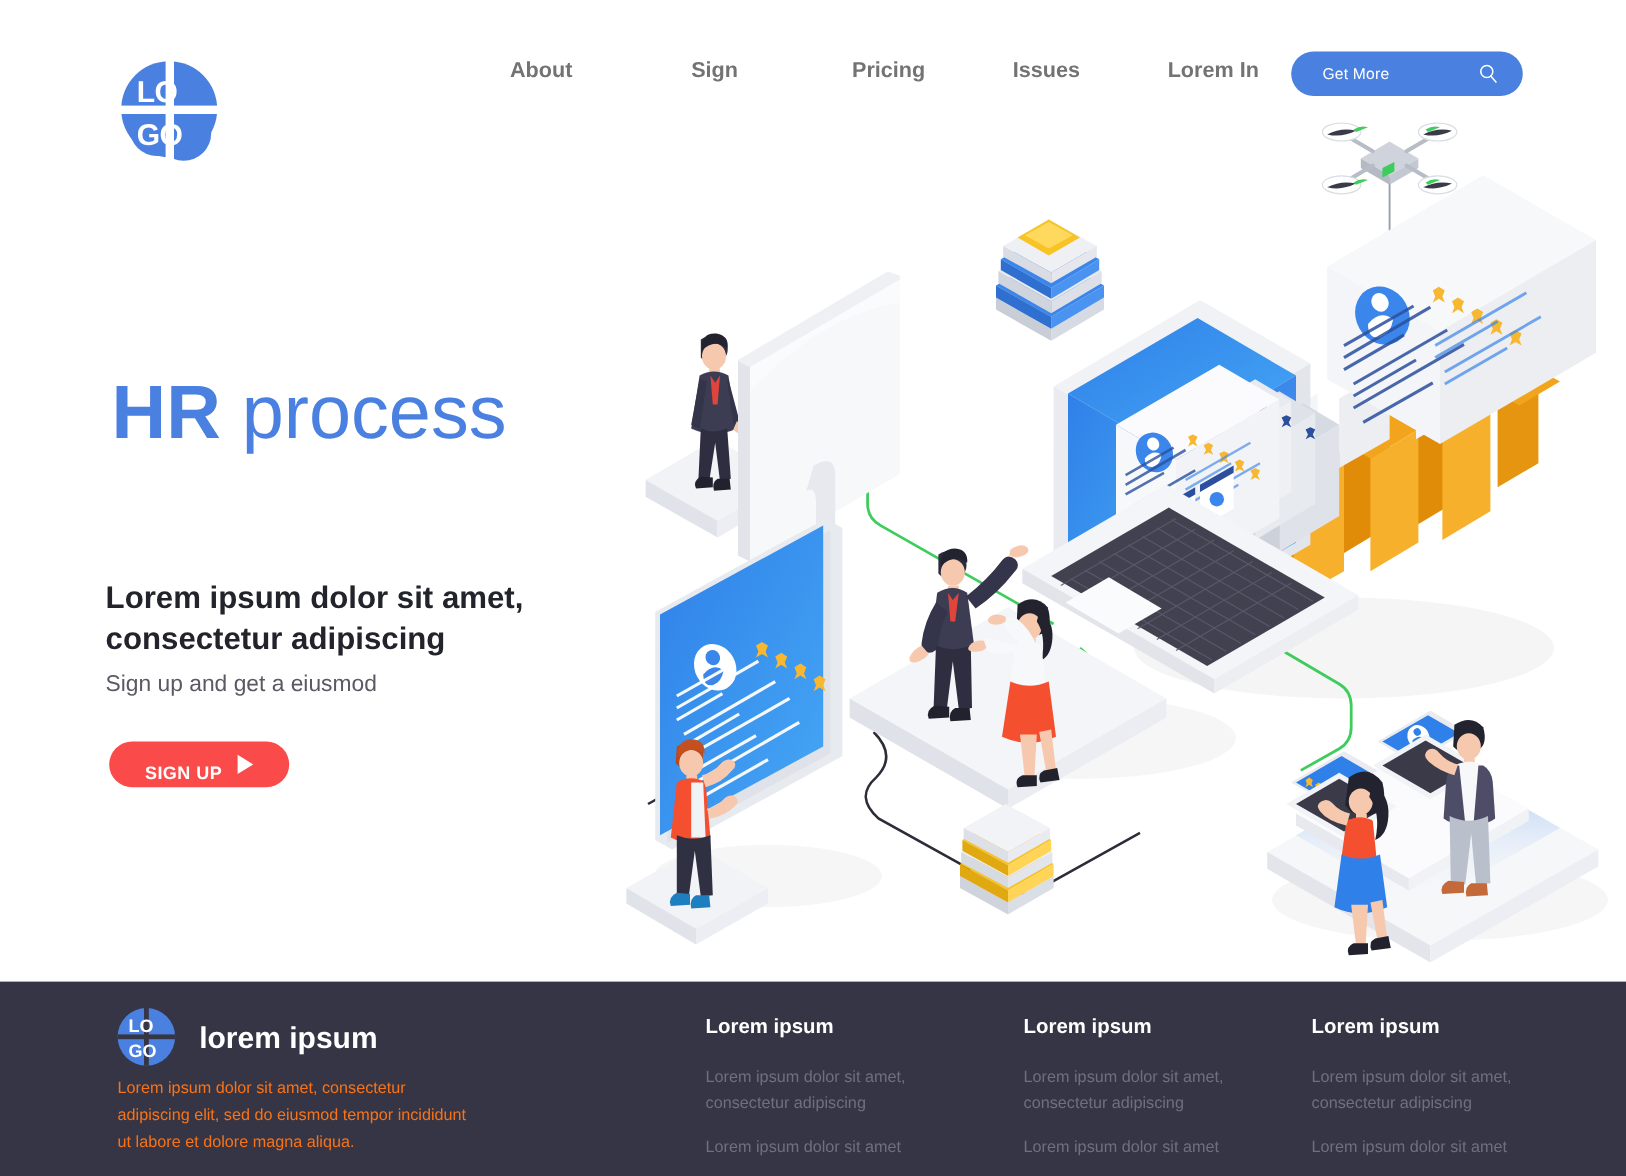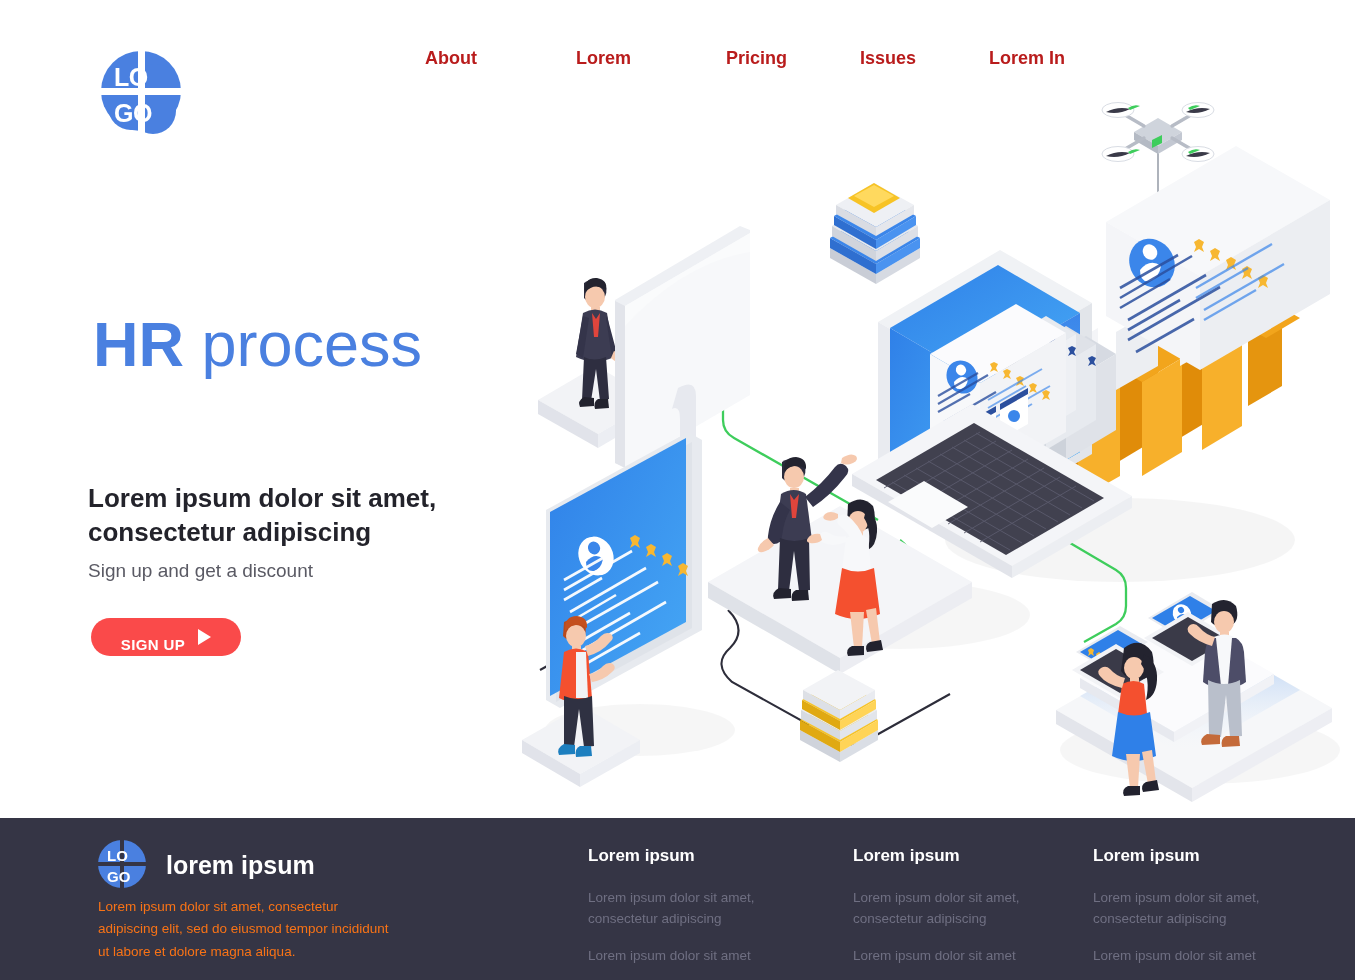--- a/index.html
+++ b/index.html
@@ -47,21 +47,21 @@
     line-height: 1;
   }
   .logo-lo { position: absolute; left: 16px; top: 17px; }
   .logo-go { position: absolute; left: 16px; top: 53px; }
 
   .nav {
     position: absolute; left: 425px; top: 48px;
     display: flex; align-items: center; gap: 0;
   }
   .nav-link {
-    font-size: 18px; font-weight: 600; color: #b91c1c;
+    font-size: 18px; font-weight: 600; color: #737373;
     text-decoration: none; cursor: pointer; white-space: nowrap;
   }
   .nav-gap-1 { width: 99px; } .nav-gap-2 { width: 95px; }
   .nav-gap-3 { width: 73px; } .nav-gap-4 { width: 73px; }
 
   .get-more-btn {
     position: absolute; left: 1076px; top: 43px;
     width: 193px; height: 37px; border-radius: 19px;
     background: #4a80e0; border: none; cursor: pointer;
     display: flex; align-items: center; justify-content: space-between;
@@ -163,35 +163,44 @@
         <div class="logo-txt">
           <span class="logo-lo">LO</span>
           <span class="logo-go">GO</span>
         </div>
       </div>
     </a>
 
     <nav class="nav">
       <a class="nav-link" href="#">About</a>
       <span class="nav-gap-1"></span>
-      <a class="nav-link" href="#">Lorem</a>
+      <a class="nav-link" href="#">Sign</a>
       <span class="nav-gap-2"></span>
       <a class="nav-link" href="#">Pricing</a>
       <span class="nav-gap-3"></span>
       <a class="nav-link" href="#">Issues</a>
       <span class="nav-gap-4"></span>
       <a class="nav-link" href="#">Lorem In</a>
     </nav>
 
+    <button class="get-more-btn">
+      <span class="get-more-label">Get More</span>
+      <span class="search-icon">
+        <svg viewBox="0 0 17 17" width="17" height="17" fill="none" stroke="#ffffff" stroke-width="1.3">
+          <circle cx="7" cy="6.6" r="5"></circle>
+            <line x1="10.3" y1="10.4" x2="14.6" y2="15.4" stroke-linecap="round"></line>
+        </svg>
+      </span>
+    </button>
   </div>
 
   <h1 class="hero-title"><span class="t-bold">HR</span><span class="t-light"> process</span></h1>
 
   <h2 class="hero-sub">Lorem ipsum dolor sit amet, consectetur adipiscing</h2>
-  <p class="hero-desc">Sign up and get a discount</p>
+  <p class="hero-desc">Sign up and get a eiusmod</p>
 
   <button class="signup-btn">
     <span class="signup-label">SIGN UP</span>
     <span class="play-icon"></span>
   </button>
 
   <div class="illus">
     <svg width="880" height="740" viewBox="0 0 880 740" xmlns="http://www.w3.org/2000/svg">
       <defs>
         <linearGradient id="gScreen" x1="0" y1="0" x2="1" y2="1">

